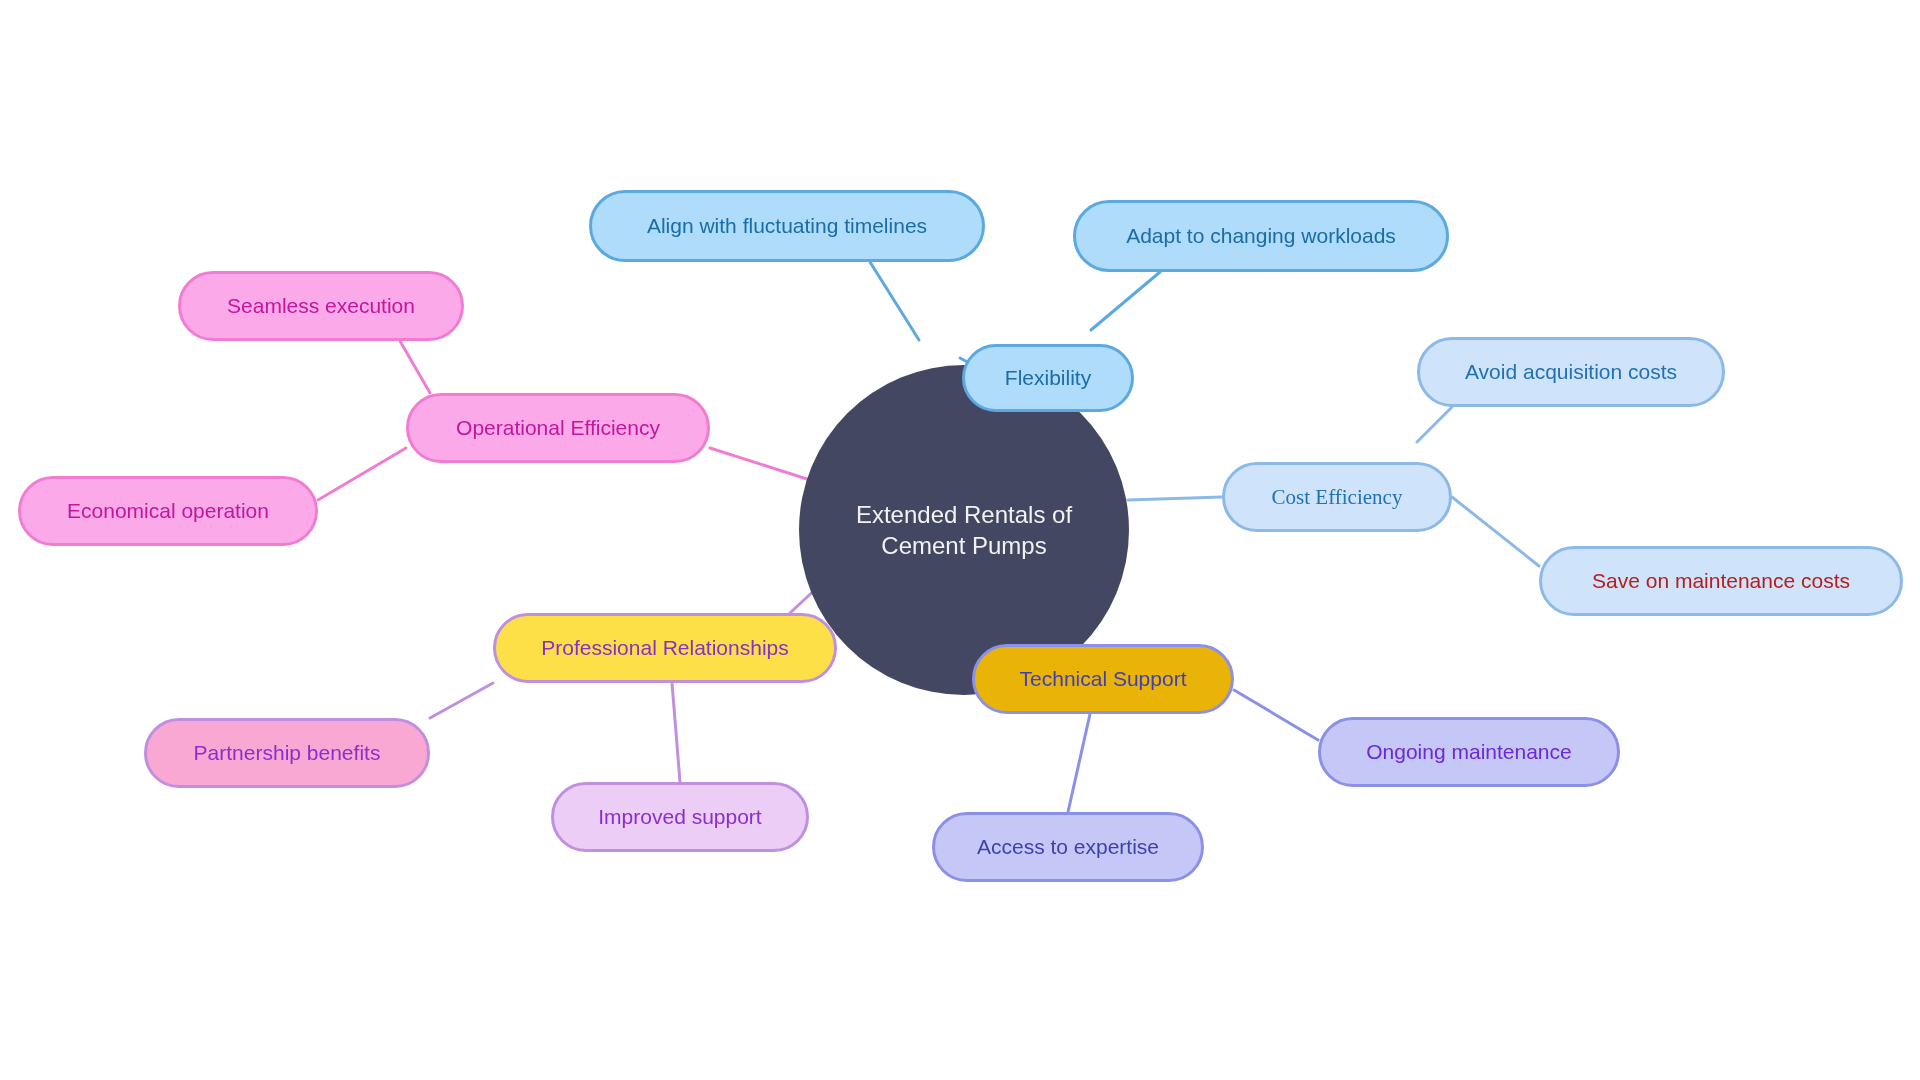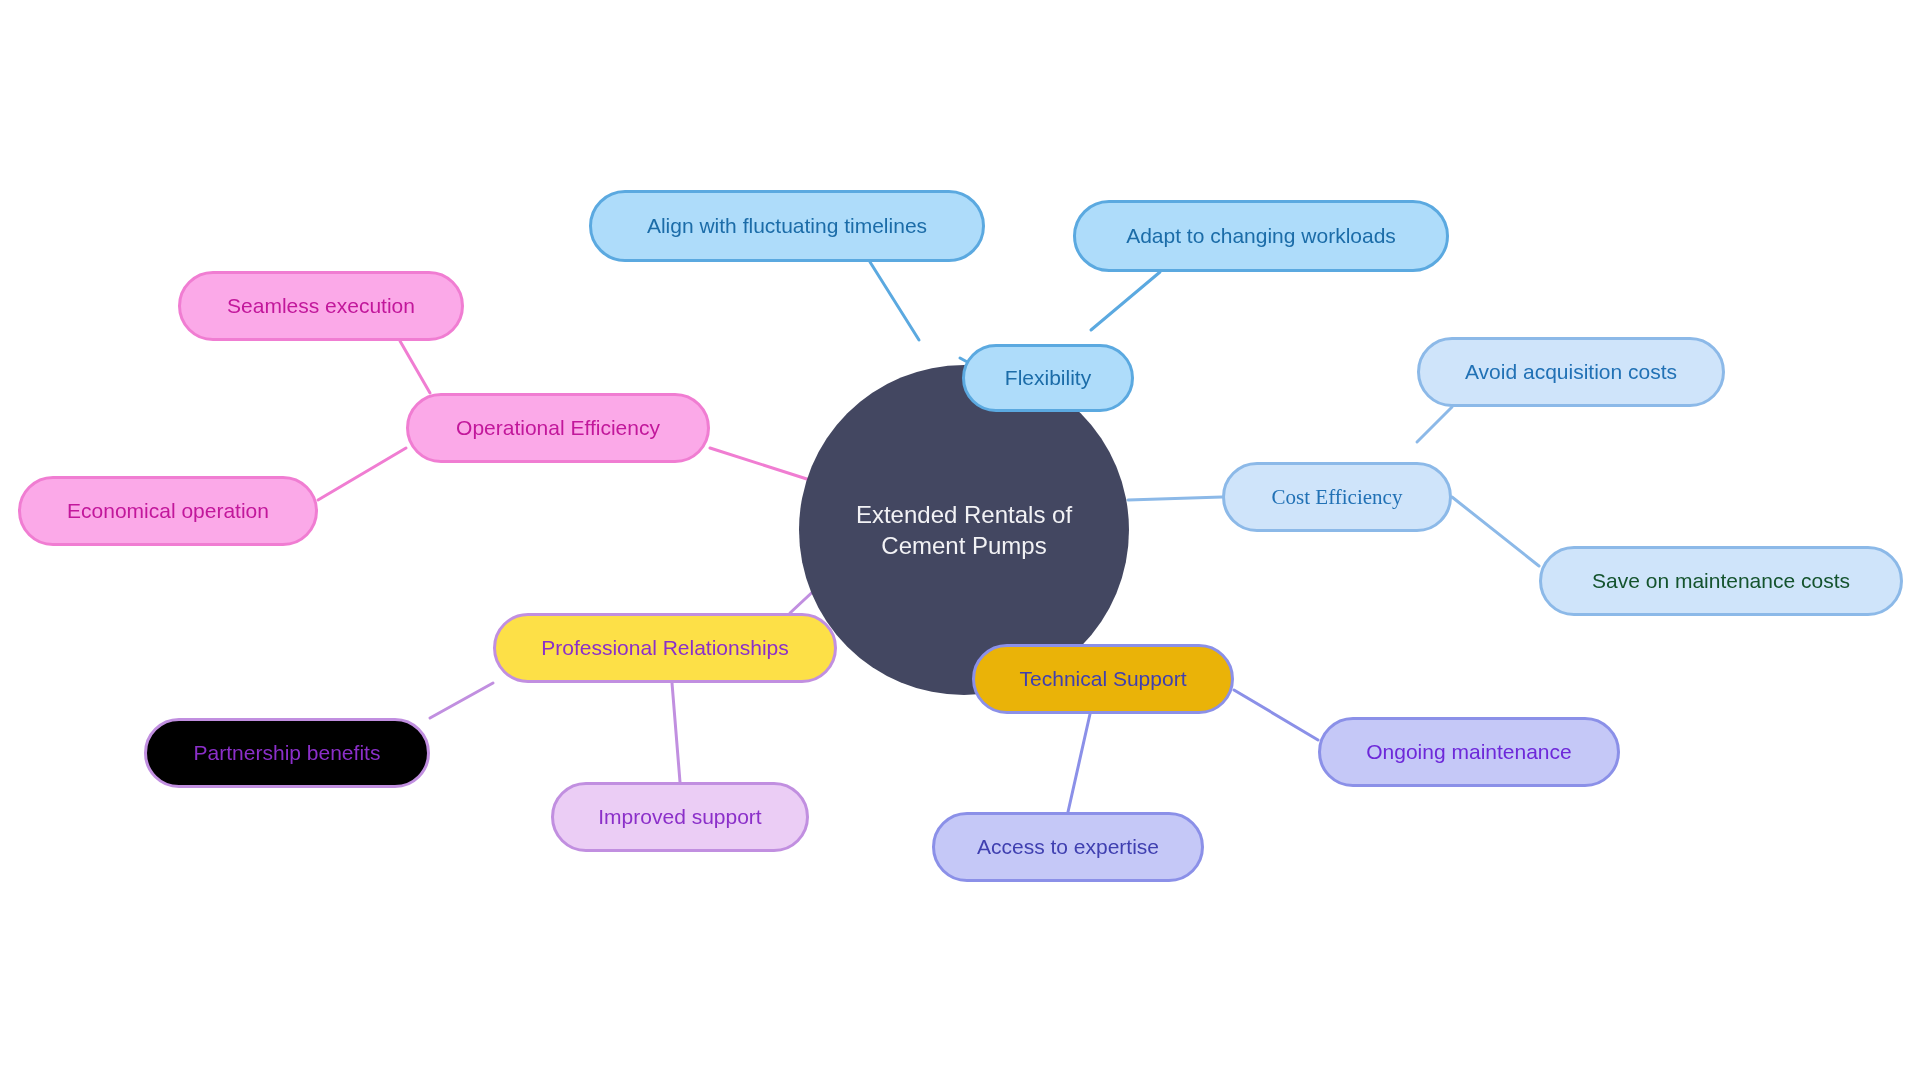--- a/index.html
+++ b/index.html
@@ -92,36 +92,36 @@
       </div>
       <div class="node" style="left: 1073px; top: 200px; width: 376px; height: 72px; background: rgb(174, 220, 250); border-color: rgb(91, 169, 224); color: rgb(27, 108, 168); font-size: 21px;">
         <span class="node-label">Adapt to changing workloads</span>
       </div>
       <div class="node" style="left: 1222px; top: 462px; width: 230px; height: 70px; background: rgb(207, 228, 250); border-color: rgb(140, 185, 232); color: rgb(33, 113, 181); font-size: 21px; font-family: Liberation Serif, serif;">
         <span class="node-label">Cost Efficiency</span>
       </div>
       <div class="node" style="left: 1417px; top: 337px; width: 308px; height: 70px; background: rgb(207, 228, 250); border-color: rgb(140, 185, 232); color: rgb(33, 113, 181); font-size: 21px;">
         <span class="node-label">Avoid acquisition costs</span>
       </div>
-      <div class="node" style="left: 1539px; top: 546px; width: 364px; height: 70px; background: rgb(207, 228, 250); border-color: rgb(140, 185, 232); color: #14532d; font-size: 21px;">
+      <div class="node" style="left: 1539px; top: 546px; width: 364px; height: 70px; background: rgb(207, 228, 250); border-color: rgb(140, 185, 232); color: #b91c1c; font-size: 21px;">
         <span class="node-label">Save on maintenance costs</span>
       </div>
       <div class="node" style="left: 972px; top: 644px; width: 262px; height: 70px; background: #eab308; border-color: rgb(139, 144, 232); color: rgb(63, 63, 176); font-size: 21px;">
         <span class="node-label">Technical Support</span>
       </div>
       <div class="node" style="left: 1318px; top: 717px; width: 302px; height: 70px; background: rgb(197, 200, 247); border-color: rgb(139, 144, 232); color: #6d28d9; font-size: 21px;">
         <span class="node-label">Ongoing maintenance</span>
       </div>
       <div class="node" style="left: 932px; top: 812px; width: 272px; height: 70px; background: rgb(197, 200, 247); border-color: rgb(139, 144, 232); color: rgb(63, 63, 176); font-size: 21px;">
         <span class="node-label">Access to expertise</span>
       </div>
       <div class="node" style="left: 493px; top: 613px; width: 344px; height: 70px; background: #fde047; border-color: rgb(193, 143, 224); color: rgb(139, 47, 201); font-size: 21px;">
         <span class="node-label">Professional Relationships</span>
       </div>
-      <div class="node" style="left: 144px; top: 718px; width: 286px; height: 70px; background: #000000; border-color: rgb(193, 143, 224); color: rgb(139, 47, 201); font-size: 21px;">
+      <div class="node" style="left: 144px; top: 718px; width: 286px; height: 70px; background: #f9a8d4; border-color: rgb(193, 143, 224); color: rgb(139, 47, 201); font-size: 21px;">
         <span class="node-label">Partnership benefits</span>
       </div>
       <div class="node" style="left: 551px; top: 782px; width: 258px; height: 70px; background: rgb(235, 205, 245); border-color: rgb(193, 143, 224); color: rgb(139, 47, 201); font-size: 21px;">
         <span class="node-label">Improved support</span>
       </div>
       <div class="node" style="left: 406px; top: 393px; width: 304px; height: 70px; background: rgb(251, 169, 232); border-color: rgb(240, 125, 210); color: rgb(194, 23, 155); font-size: 21px;">
         <span class="node-label">Operational Efficiency</span>
       </div>
       <div class="node" style="left: 178px; top: 271px; width: 286px; height: 70px; background: rgb(251, 169, 232); border-color: rgb(240, 125, 210); color: rgb(194, 23, 155); font-size: 21px;">
         <span class="node-label">Seamless execution</span>

